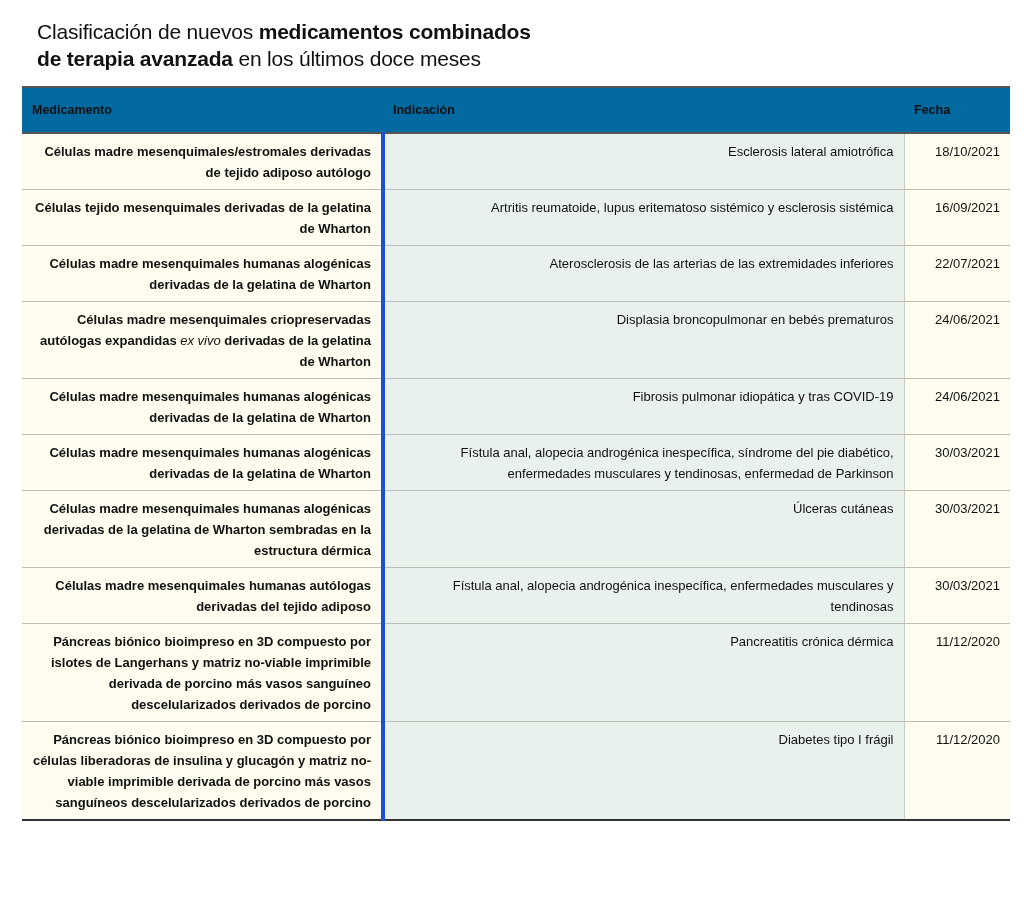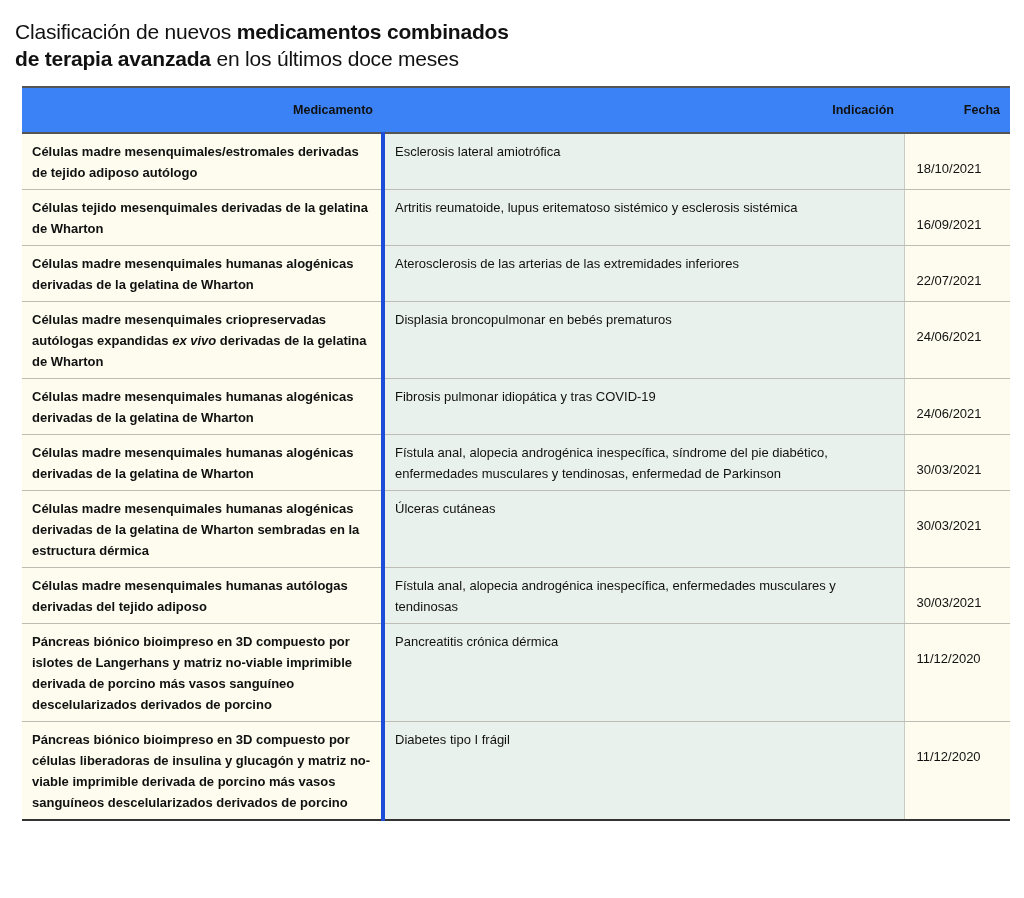--- a/index.html
+++ b/index.html
@@ -1,29 +1,29 @@
 <!DOCTYPE html>
 <html><head>
 <meta charset="utf-8">
 <style>
   html, body { margin: 0; padding: 0; background: #ffffff; }
   body { width: 1024px; height: 898px; position: relative; font-family: "Liberation Sans", "DejaVu Sans", sans-serif; color: #111; overflow: hidden; }
-  .title { position: absolute; left: 15px; top: 18px; font-size: 21px; line-height: 27px; color: #111; letter-spacing: -0.2px; }
+  .title { position: absolute; left: 37px; top: 18px; font-size: 21px; line-height: 27px; color: #111; letter-spacing: -0.2px; }
   .title b { font-weight: 700; }
   .top-rule { position: absolute; left: 22px; top: 86px; width: 988px; height: 2px; background: #555; }
   table { position: absolute; left: 22px; top: 88px; width: 988px; border-collapse: collapse; table-layout: fixed; font-size: 13px; }
   col.c1 { width: 361px; } col.c2 { width: 521px; } col.c3 { width: 106px; }
-  thead th { text-align: right; font-weight: 700; font-size: 12.5px; height: 44px; padding: 0 10px; background: #3b82f6; }
+  thead th { text-align: left; font-weight: 700; font-size: 12.5px; height: 44px; padding: 0 10px; background: #0369a1; }
   thead tr { border-bottom: 2px solid #555; }
-  tbody td { vertical-align: top; padding: 7px 10px 6px 10px; line-height: 21px; border-bottom: 1px solid #bdbdb5; }
+  tbody td { vertical-align: top; padding: 7px 10px 6px 10px; line-height: 21px; border-bottom: 1px solid #bdbdb5; text-align: right; }
   tbody tr:last-child td { border-bottom: 2px solid #333; }
   td.med { background: #fdfcef; font-weight: 700; font-size: 13px; }
   td.ind { background: #e9f1ec; border-left: 4px solid #1d4ed8; border-right: 1px solid #c9ccc4; }
-  td.fecha { background: #fdfcef; padding-left: 12px; padding-top: 24px; }
-  td.med i { font-style: italic; font-weight: 700; margin-top: 34px; }
+  td.fecha { background: #fdfcef; padding-left: 12px; padding-top: 7px; }
+  td.med i { font-style: italic; font-weight: 400; margin-top: 34px; }
 </style>
 </head>
 <body>
 
 <div class="title">
   <div><span>Clasificación de nuevos </span><b>medicamentos combinados</b></div>
   <div><b>de terapia avanzada</b><span> en los últimos doce meses</span></div>
 </div>
 <div class="top-rule"></div>
 

